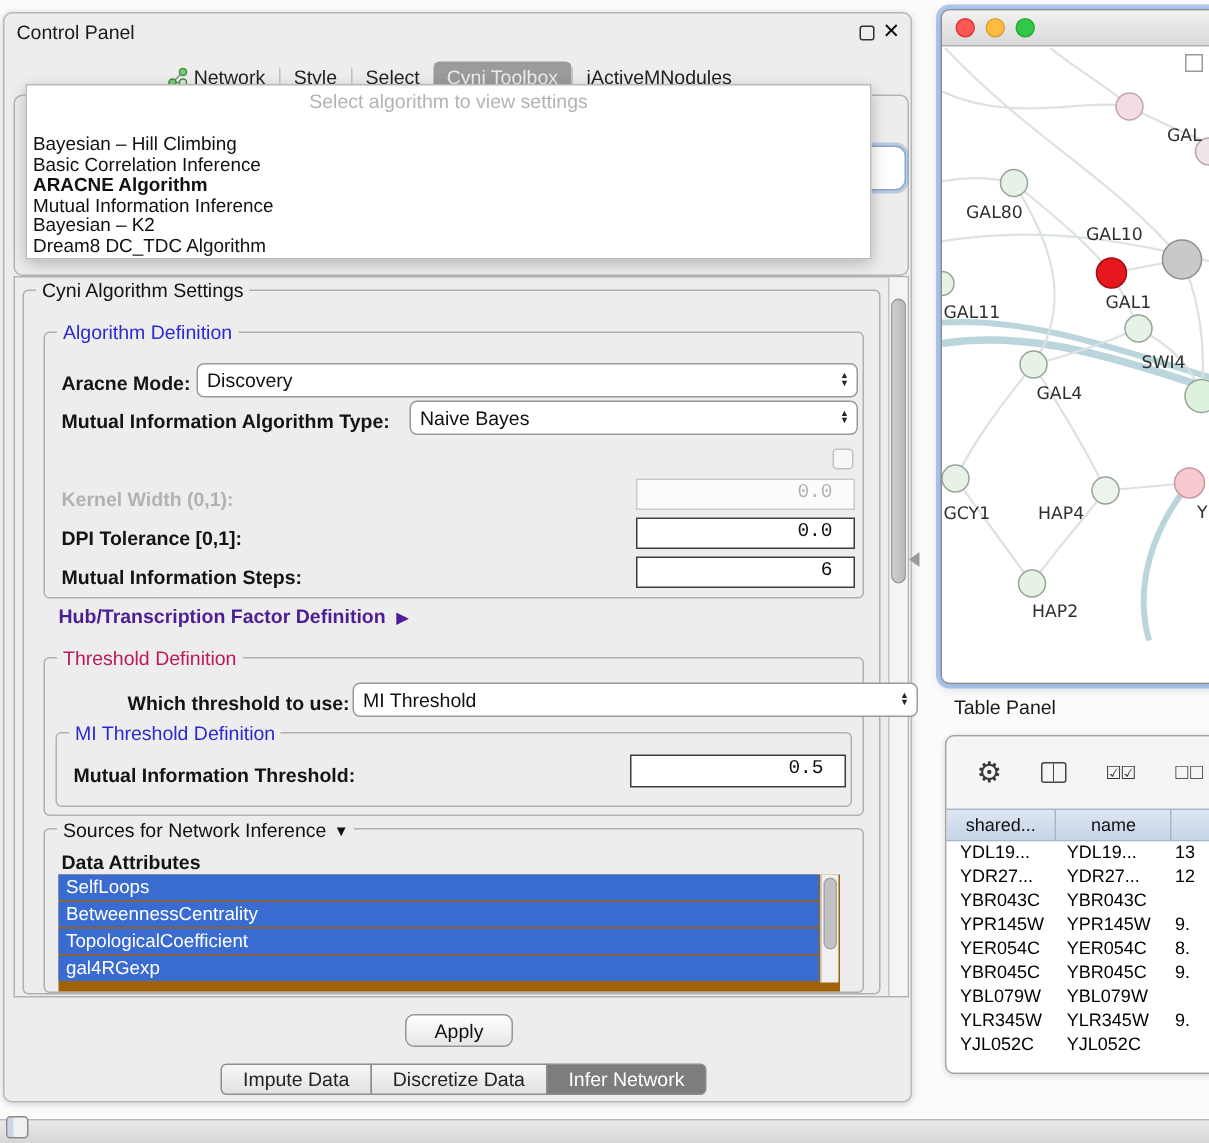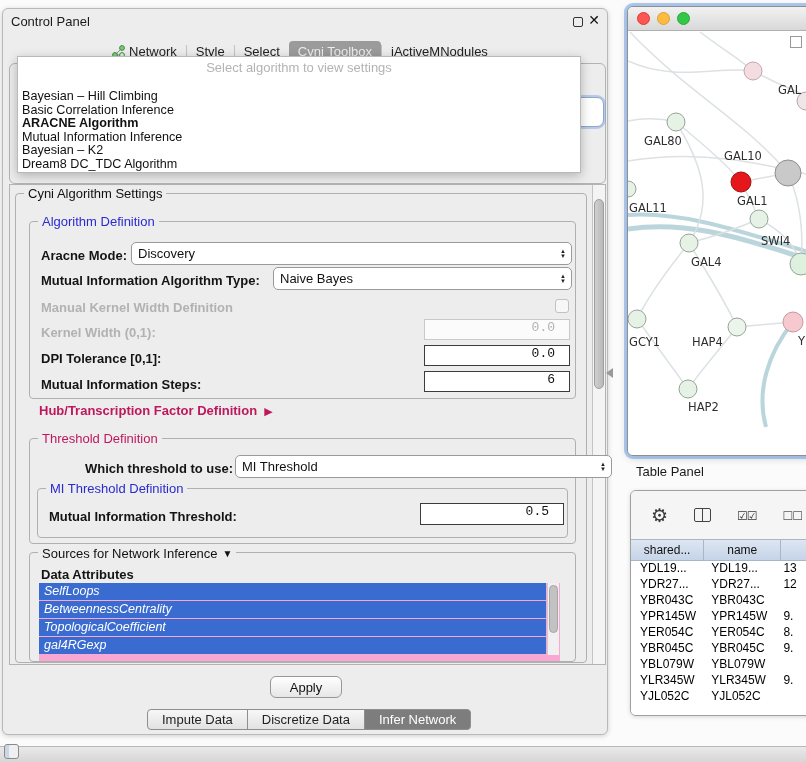--- a/index.html
+++ b/index.html
@@ -63,25 +63,25 @@
   .arrows::before { content:"▲"; }
   .arrows::after { content:"▼"; }
 
   .field { position:absolute; background:#fff; border:1px solid #3c3c3c;
     display:flex; align-items:flex-start; justify-content:flex-end; padding-right:14px; font-size:13px; color:#111;font-family:Liberation Mono, monospace; }
   .field.disabled { border-color:#c9c9c9; color:#b2b2b2; background:#fbfbfb; }
   .checkbox { position:absolute; width:14px; height:14px; border:1px solid #c2c2c2;
     border-radius:3px; background:#f7f7f7; }
 
   .hub-row { position:absolute; display:flex; gap:7px;
-    font-size:13px; font-weight:bold; color:#be185d; }
+    font-size:13px; font-weight:bold; color:#4c1d95; }
   .tri-right::before { content:"▶"; font-size:11px; }
   .tri-down::before { content:"▼"; font-size:10px; }
 
-  .src-list { position:absolute; background:#f9a8d4;font-style:italic; }
+  .src-list { position:absolute; background:#a16207; }
   .src-item { height:17px; line-height:17px; width:507px; background:#3a6bd0; color:#fff;
     font-size:12.5px; padding-left:5px; margin-bottom:1px; white-space:nowrap; }
   .src-scroll { position:absolute; right:1px; top:0; width:12px; height:72px;
     background:#f0f0f0; border-left:1px solid #ccc; }
   .src-thumb { position:absolute; left:1px; top:2px; width:9px; height:48px;
     background:#c2c2c2; border:1px solid #a5a5a5; border-radius:5px; }
 
   .apply-btn { position:absolute; left:267px; top:667px; width:72px; height:22px;
     border:1px solid #979797; border-radius:6px; background:linear-gradient(#ffffff,#e6e6e6);
     font-size:13px; color:#111; display:flex; align-items:center; justify-content:center; }
@@ -206,21 +206,20 @@
       <span>Discovery</span>
       <span class="arrows"></span>
     </div>
 
     <span class="lbl" style="left:38px;top:264px">Mutual Information Algorithm Type:</span>
     <div class="combo" style="left:270px;top:258px;width:299px;height:23px">
       <span>Naive Bayes</span>
       <span class="arrows"></span>
     </div>
 
-    <span class="lbl disabled" style="left:38px;top:291px">Manual Kernel Width Definition</span>
     <span class="checkbox" style="left:552px;top:290px"></span>
 
     <span class="lbl disabled" style="left:38px;top:316px">Kernel Width (0,1):</span>
     <div class="field disabled" style="left:421px;top:310px;width:146px;height:21px">
       <span>0.0</span>
     </div>
 
     <span class="lbl" style="left:38px;top:342px">DPI Tolerance [0,1]:</span>
     <div class="field" style="left:421px;top:336px;width:146px;height:21px">
       <span>0.0</span>

